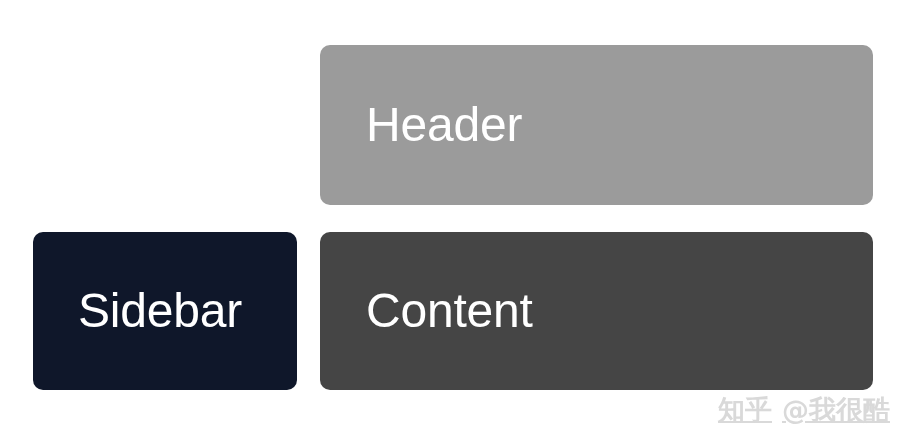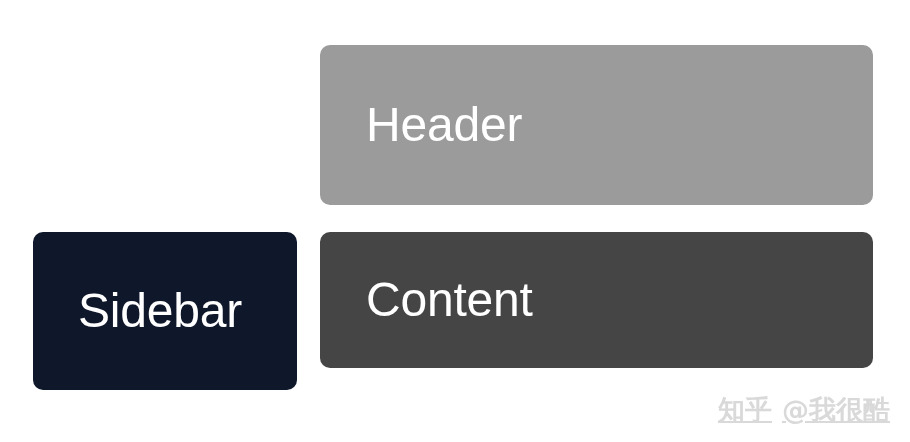--- a/index.html
+++ b/index.html
@@ -56,21 +56,21 @@
     height: 158px;
     background: #0f172a;
     padding-left: 45px;
   }
 
   
   #content-block {
     left: 320px;
     top: 232px;
     width: 553px;
-    height: 136px;
+    height: 158px;
     background: #454545;
     padding-left: 46px;
   }
 
   
   #watermark {
     position: absolute;
     right: 20px;
     top: 396px;
     display: flex;

